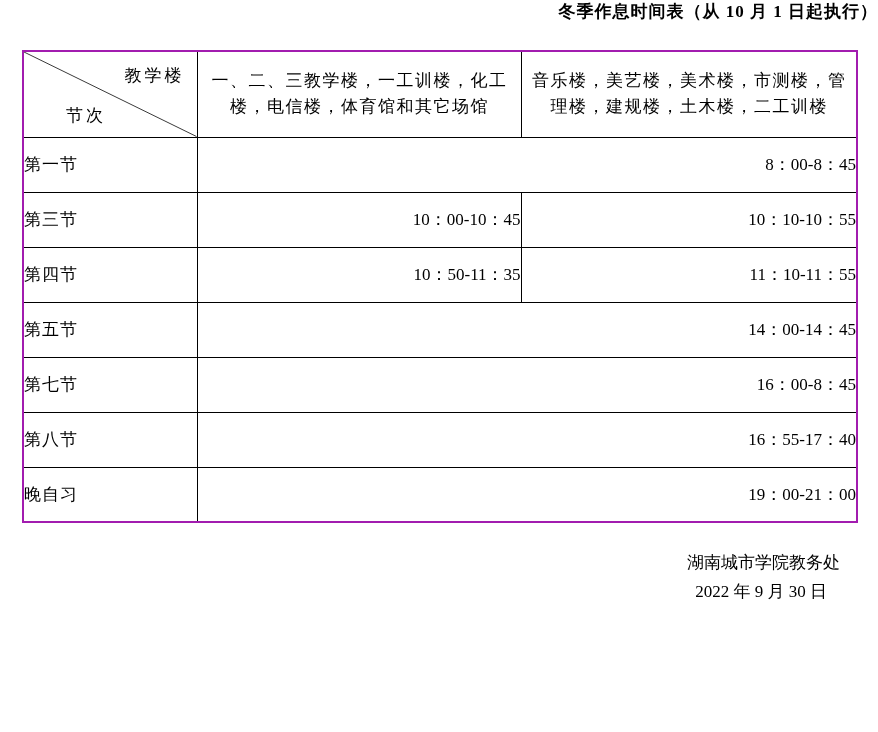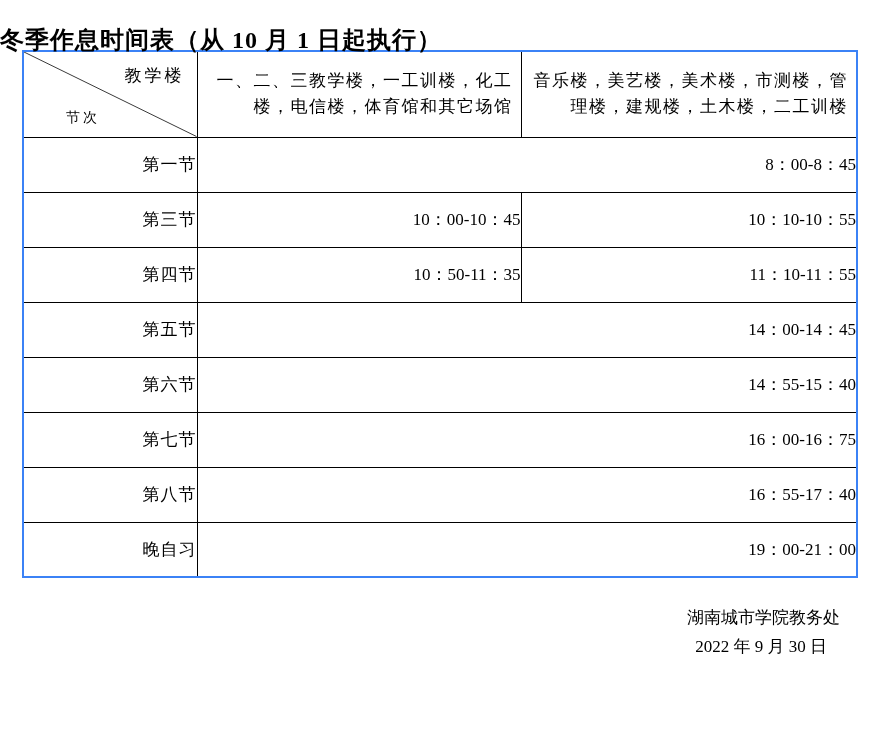--- a/index.html
+++ b/index.html
@@ -9,33 +9,33 @@
     font-family: "Liberation Serif", "DejaVu Serif", serif;
     color: #000000;
   }
   .page {
     position: relative;
     width: 878px; height: 732px;
     background: #ffffff;
     overflow: hidden;
   }
   .title {
-    text-align: left;
-    font-size: 24px;
+    text-align: right;
+    font-size: 17px;
     font-weight: bold;
     letter-spacing: 1px;
-    padding-top: 24px;
+    padding-top: 0;
     height: 50px;
   }
   table.schedule {
     border-collapse: collapse;
     table-layout: fixed;
     width: 834px;
     margin-left: 22px;
-    border: 2px solid #3b82f6;
+    border: 2px solid #a21caf;
   }
   table.schedule td {
     border: 1px solid #000;
     font-size: 17px;
     vertical-align: middle;
   }
   td.corner {
     position: relative;
     height: 86px;
     overflow: hidden;
@@ -47,31 +47,31 @@
   td.corner .corner-top {
     position: absolute;
     top: 12px; right: 12px;
     letter-spacing: 3px;
     font-size: 17px;
   }
   td.corner .corner-bottom {
     position: absolute;
     bottom: 10px; left: 42px;
     letter-spacing: 3px;
-    font-size: 14px;
+    font-size: 17px;
   }
   td.bldg-header {
-    text-align: right;
+    text-align: center;
     padding: 6px 8px 6px 9px;
     line-height: 1.55;
     letter-spacing: 1.5px;
   }
   tr.data-row { height: 55px; }
   td.period-cell {
-    text-align: right;
+    text-align: left;
     letter-spacing: 1px;
   }
   td.time-cell {
     text-align: right;
   }
   .footer {
     margin-top: 26px;
     text-align: right;
     font-size: 17px;
     line-height: 1.7;
@@ -121,28 +121,24 @@
         <td class="period-cell">第四节</td>
         <td class="time-cell">10：50-11：35</td>
         <td class="time-cell">11：10-11：55</td>
       </tr>
 
       <tr class="data-row">
         <td class="period-cell">第五节</td>
         <td class="time-cell" colspan="2">14：00-14：45</td>
       </tr>
 
-      <tr class="data-row">
-        <td class="period-cell">第六节</td>
-        <td class="time-cell" colspan="2">14：55-15：40</td>
-      </tr>
 
       <tr class="data-row">
         <td class="period-cell">第七节</td>
-        <td class="time-cell" colspan="2">16：00-16：75</td>
+        <td class="time-cell" colspan="2">16：00-8：45</td>
       </tr>
 
       <tr class="data-row">
         <td class="period-cell">第八节</td>
         <td class="time-cell" colspan="2">16：55-17：40</td>
       </tr>
 
       <tr class="data-row">
         <td class="period-cell">晚自习</td>
         <td class="time-cell" colspan="2">19：00-21：00</td>

